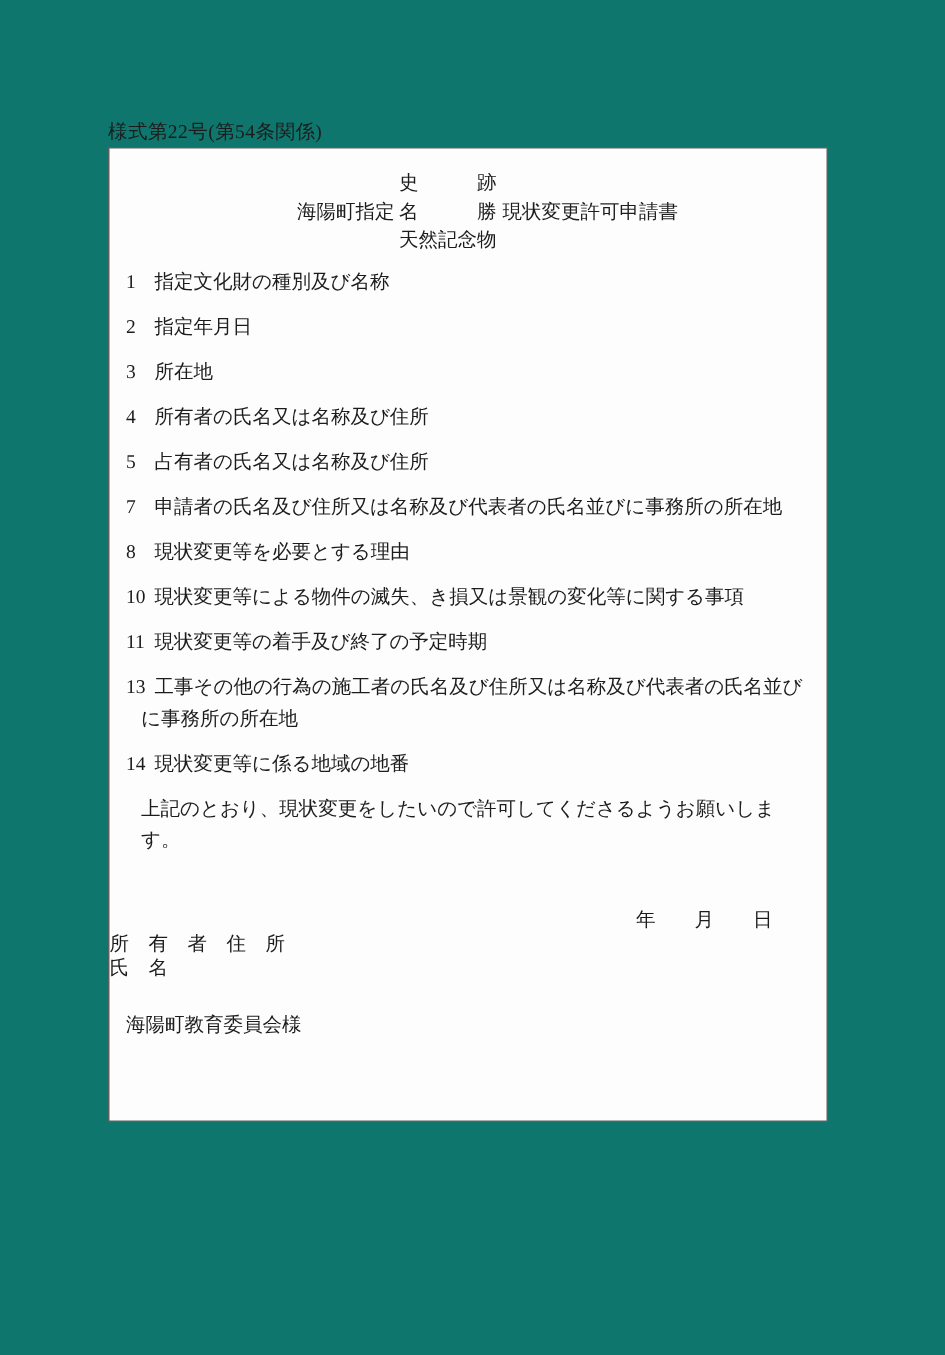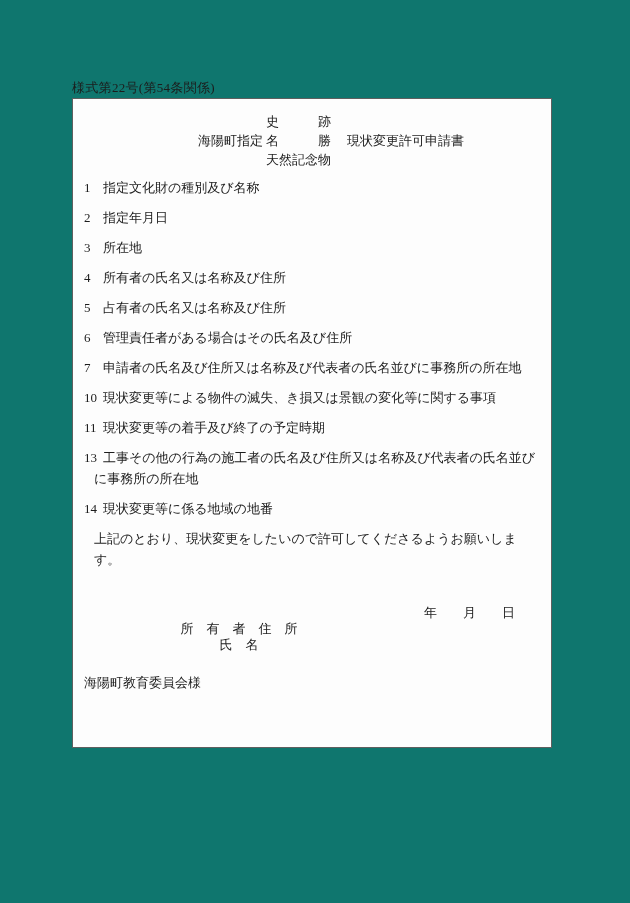--- a/index.html
+++ b/index.html
@@ -38,21 +38,21 @@
     display: flex;
     align-items: center;
     margin-top: 13px;
     padding-left: 125px;
     column-gap: 3px;
   }
   .title-prefix, .title-suffix {
     line-height: 19px;
     white-space: pre;
   }
-  .title-suffix { margin-left: 12px; }
+  .title-suffix { margin-left: 0; }
   .cat-stack {
     display: flex;
     flex-direction: column;
     width: 66px;
   }
   .cat-line {
     display: block;
     line-height: 19px;
     white-space: pre;
   }
@@ -84,21 +84,21 @@
   .sig-block {
     margin-top: 35px;
   }
   .sig-date {
     text-align: right;
     padding-right: 36px;
     line-height: 16px;
     white-space: pre;
   }
   .sig-owner, .sig-name {
-    text-align: center;
+    text-align: left;
     padding-right: 146px;
     line-height: 16px;
     white-space: pre;
   }
   .addressee {
     margin-top: 22px;
     padding-left: 11px;
     line-height: 16px;
   }
 </style>
@@ -120,22 +120,22 @@
       </span>
       <span class="title-suffix">現状変更許可申請書</span>
     </div>
 
     <ol class="items" id="items">
         <li class="item"><span class="num">1</span><span class="text">指定文化財の種別及び名称</span></li>
         <li class="item"><span class="num">2</span><span class="text">指定年月日</span></li>
         <li class="item"><span class="num">3</span><span class="text">所在地</span></li>
         <li class="item"><span class="num">4</span><span class="text">所有者の氏名又は名称及び住所</span></li>
         <li class="item"><span class="num">5</span><span class="text">占有者の氏名又は名称及び住所</span></li>
-        <li class="item"><span class="num">6</span><span class="text">管理責任者がある場合はその氏名及び住所</span></li>
         <li class="item"><span class="num">7</span><span class="text">申請者の氏名及び住所又は名称及び代表者の氏名並びに事務所の所在地</span></li>
+        <li class="item"><span class="num">8</span><span class="text">現状変更等を必要とする理由</span></li>
         <li class="item"><span class="num">10</span><span class="text">現状変更等による物件の滅失、き損又は景観の変化等に関する事項</span></li>
         <li class="item"><span class="num">11</span><span class="text">現状変更等の着手及び終了の予定時期</span></li>
         <li class="item"><span class="num">13</span><span class="text">工事その他の行為の施工者の氏名及び住所又は名称及び代表者の氏名並びに事務所の所在地</span></li>
         <li class="item"><span class="num">14</span><span class="text">現状変更等に係る地域の地番</span></li>
       </ol>
 
     <div class="closing">上記のとおり、現状変更をしたいので許可してくださるようお願いします。</div>
 
     <div class="sig-block">
       <div class="sig-date">年　　月　　日</div>

